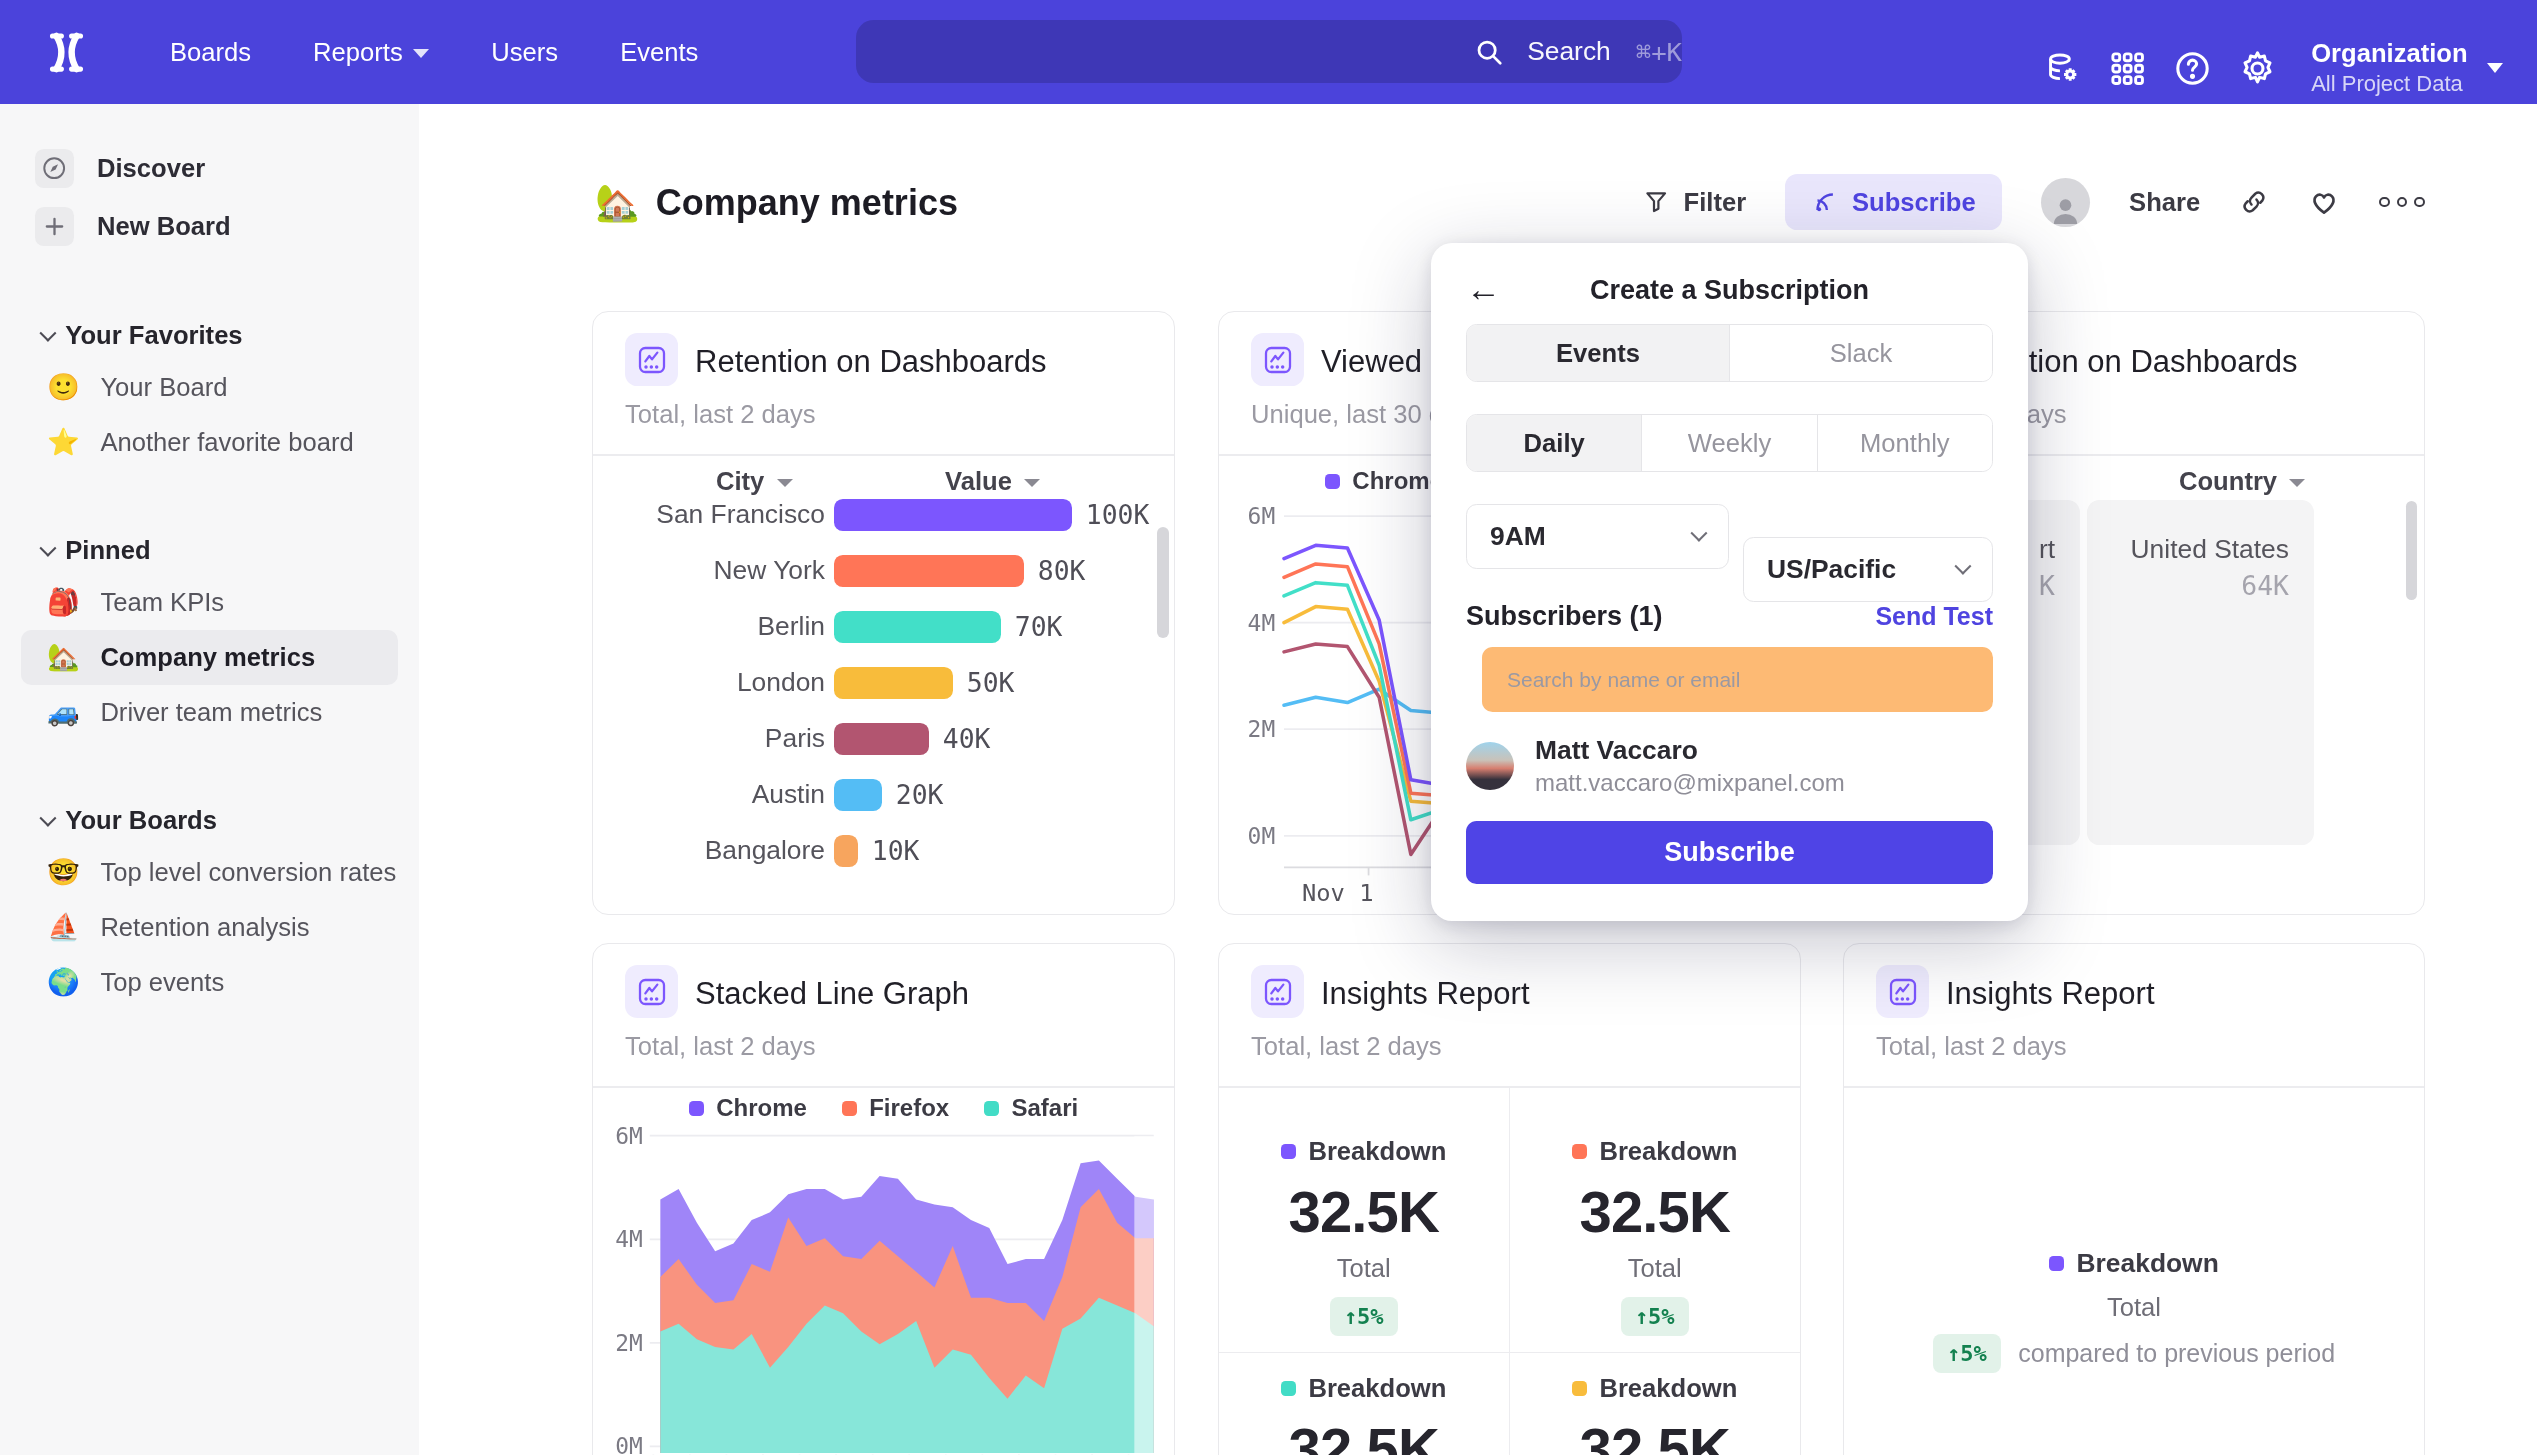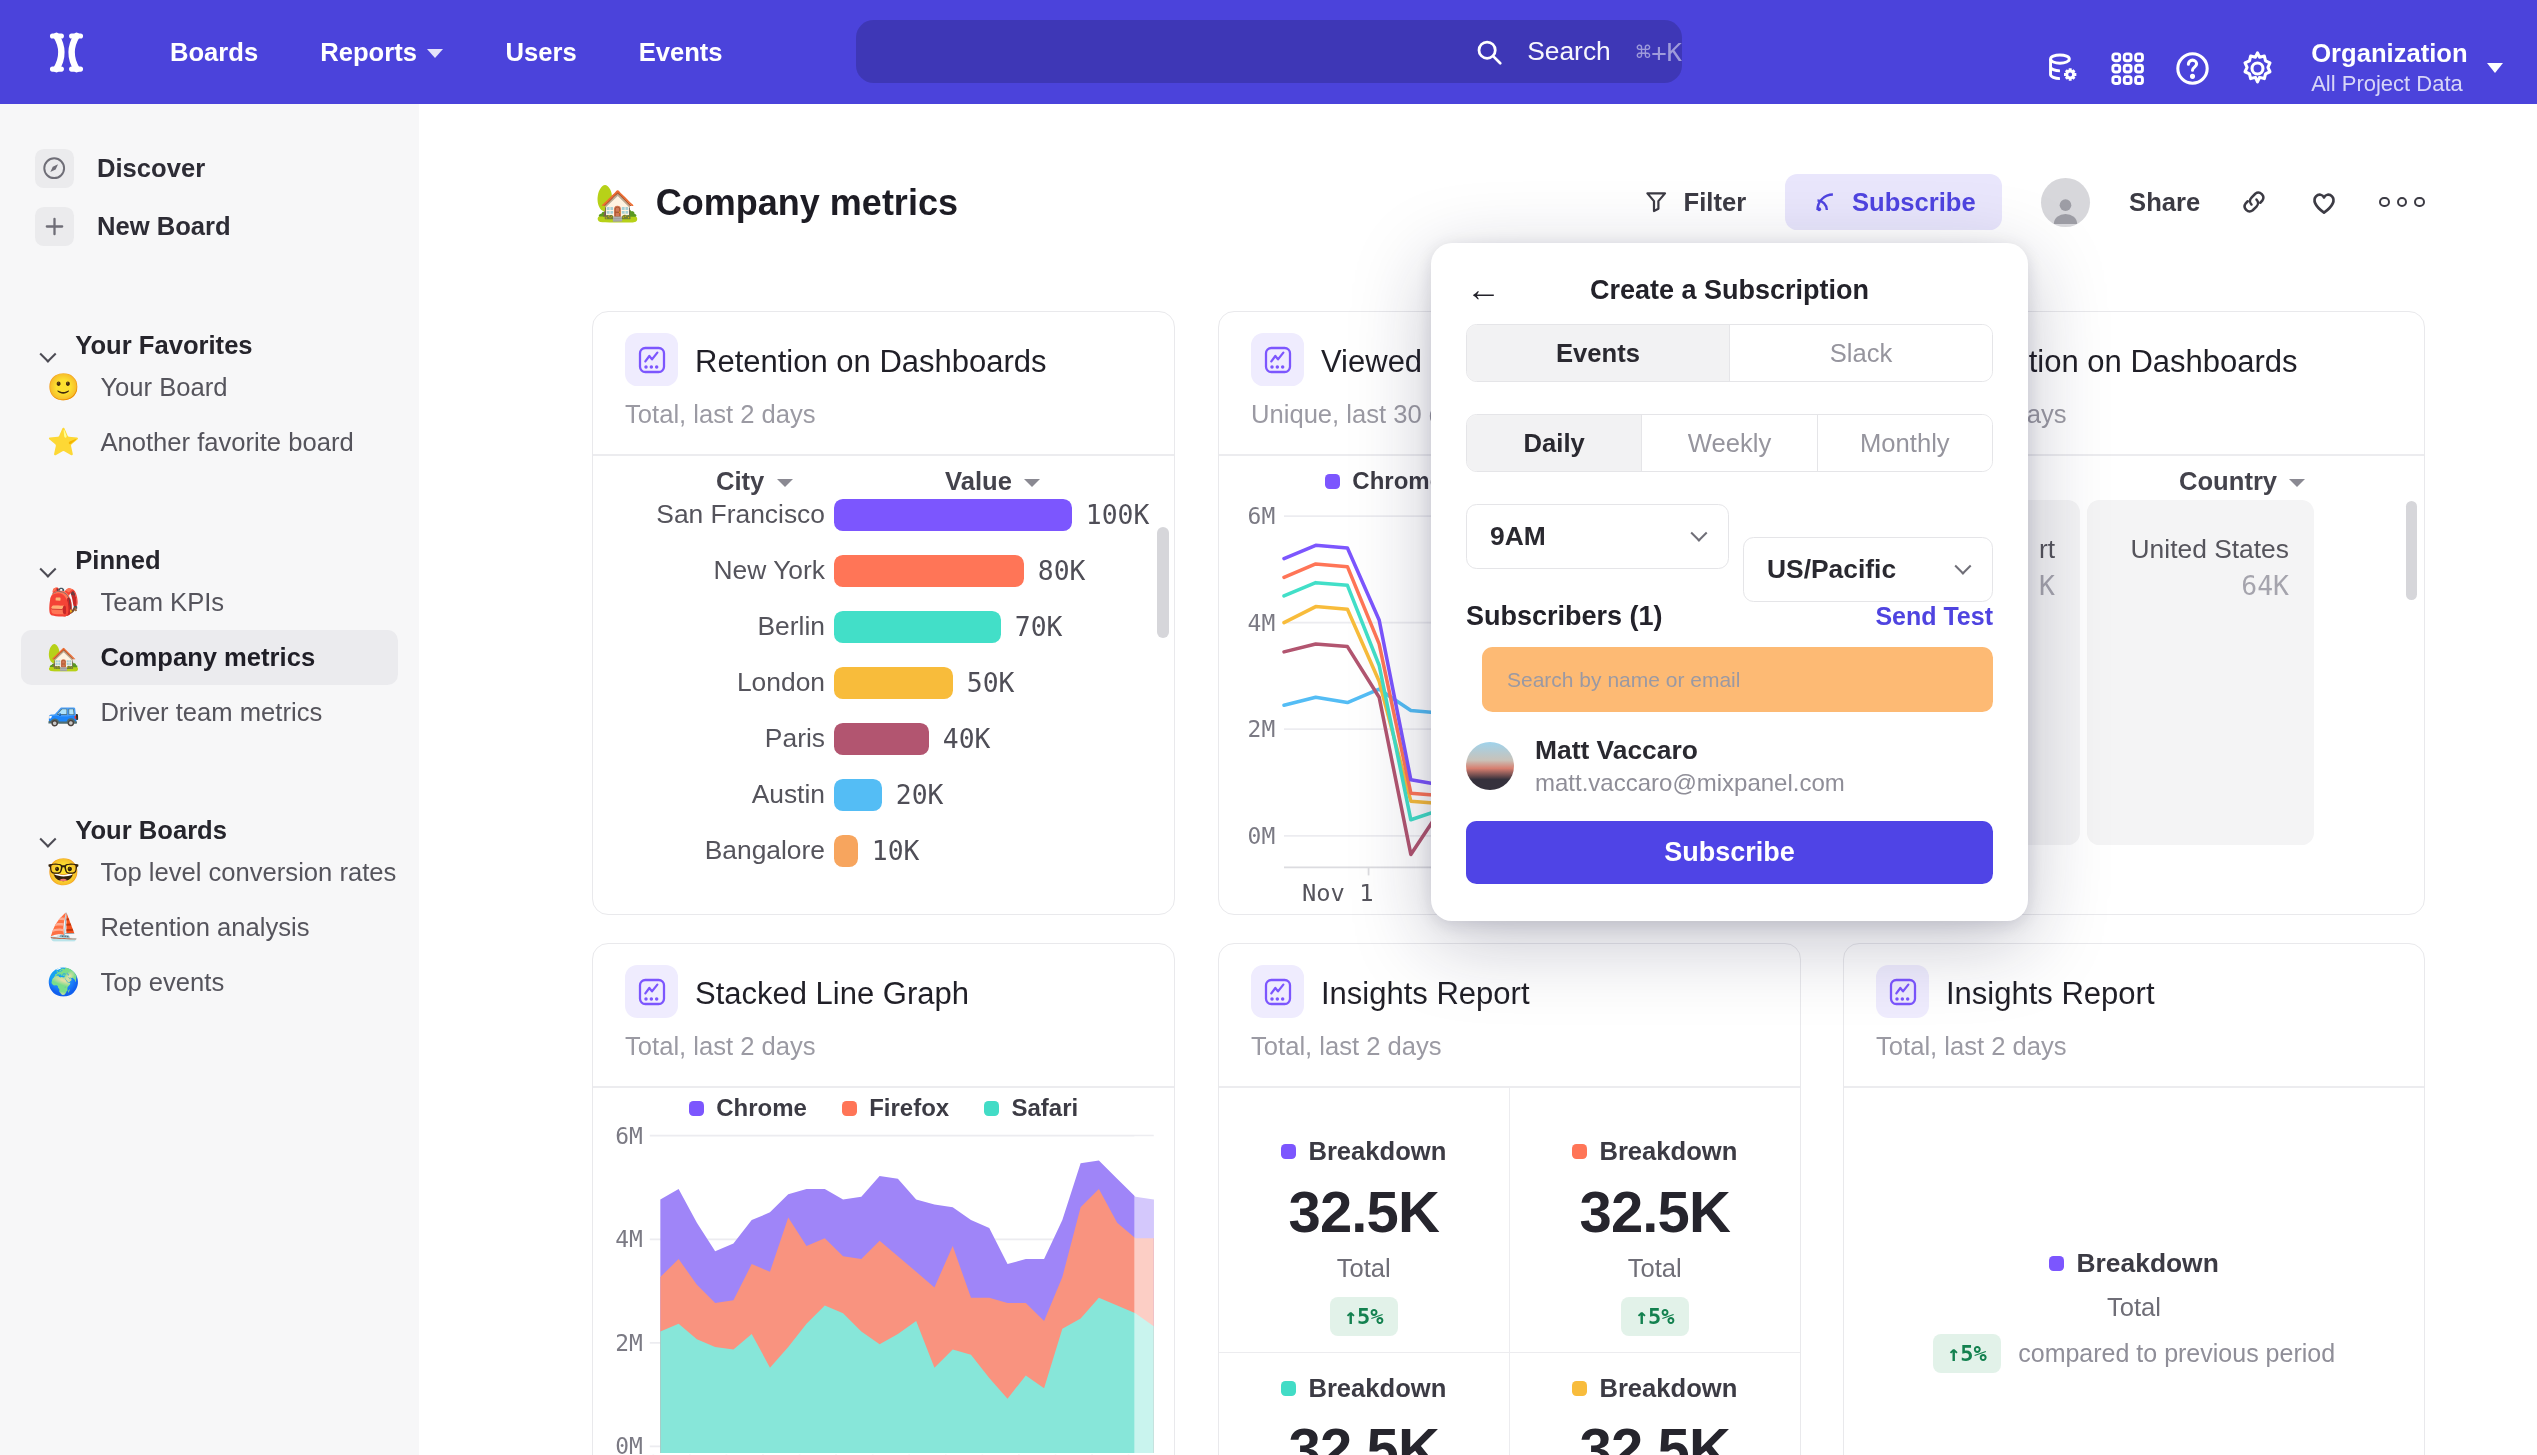--- a/index.html
+++ b/index.html
@@ -6,42 +6,42 @@
   html,body { width:2538px; height:1456px; overflow:hidden; background:#fff;
     font-family:"Liberation Sans", sans-serif; }
   .mono { font-family:"DejaVu Sans Mono", monospace; }
   #app { position:absolute; inset:0; width:2538px; height:1456px; }
 
   
   #topnav { position:absolute; left:0; top:0; width:2538px; height:104px; background:#4b43db;
     display:flex; align-items:center; z-index:60; }
   #logo { margin-left:41px; width:51px; height:51px; flex:0 0 auto; }
   #nav-menu { display:flex; align-items:center; margin-left:78px; gap:62px; }
-  .nav-item { color:#fff; font-size:25.6px; font-weight:700; display:flex; align-items:center; gap:10.6px; cursor:pointer; }
+  .nav-item { color:#fff; font-size:25.6px; font-weight:400; display:flex; align-items:center; gap:10.6px; cursor:pointer; }
   .nav-caret { width:0; height:0; border-left:8px solid transparent; border-right:8px solid transparent; border-top:9.7px solid rgba(255,255,255,.85); margin-top:3.5px; }
   #nav-search { position:absolute; left:856px; top:20px; width:826px; height:63px; border-radius:17.6px;
     background:rgba(0,0,0,.17); display:flex; align-items:center; color:#fff;justify-content:flex-end; }
   #nav-search .s-icon { margin-left:30px; }
   #nav-search .s-text { margin-left:23px; font-size:26.4px; color:rgba(255,255,255,.96); }
   #nav-search .s-kbd { margin-left:25px; font-size:25.6px; color:rgba(255,255,255,.5); }
   #nav-right { position:absolute; right:35px; top:16px; height:104px; display:flex; align-items:center; gap:24px; }
   .nav-icn { width:41px; height:41px; display:flex; align-items:center; justify-content:center; cursor:pointer; }
   #org-switcher { display:flex; align-items:center; gap:19.4px; cursor:pointer; margin-left:8.8px; }
   #org-switcher .org-name { font-size:25.6px; font-weight:600; color:#fff; line-height:1.25; }
   #org-switcher .org-proj { font-size:22px; color:rgba(255,255,255,.78); line-height:1.25; }
   .org-caret { width:0; height:0; border-left:8.8px solid transparent; border-right:8.8px solid transparent; border-top:10.6px solid #fff; }
 
   
   #sidebar { position:absolute; left:0; top:104px; width:419px; height:1352px; background:#f7f7f8; z-index:5; }
   .sb-static { display:flex; align-items:center; gap:23px; margin:0 0 0 35px; height:58px; cursor:pointer; }
   .sb-static .icn-box { width:39px; height:39px; border-radius:8.8px; background:#ebebed; display:flex; align-items:center; justify-content:center; }
   .sb-static .lbl { font-size:25.6px; font-weight:600; color:#2d2c35; }
   #sb-discover { margin-top:35px; }
   .sb-section { margin-top:56px; }
-  .sb-sec-head { display:flex; align-items:flex-end; gap:21px; margin-left:42px; height:49px; cursor:pointer; }
+  .sb-sec-head { display:flex; align-items:center; gap:11px; margin-left:42px; height:49px; cursor:pointer; }
   .sb-chev { width:12.3px; height:12.3px; border-left:2.6px solid #4c4b54; border-bottom:2.6px solid #4c4b54; transform:rotate(-45deg); margin-top:-5.3px; }
   .sb-sec-label { font-size:25.6px; font-weight:600; color:#26252c; }
   .sb-item { display:flex; align-items:center; gap:16px; margin:0 21px; padding-left:26.4px; height:55px; border-radius:10.6px; cursor:pointer; color:#55545c; }
   .sb-item .emoji { font-size:26.4px; width:37px; }
   .sb-item .lbl { font-size:25.6px; }
   .sb-item.selected { background:#ebebee; }
   .sb-item.selected .lbl { color:#1f1e26; font-weight:600; }
 
   
   #board-header { position:absolute; left:419px; top:104px; right:0; height:199px; background:#fff; }

